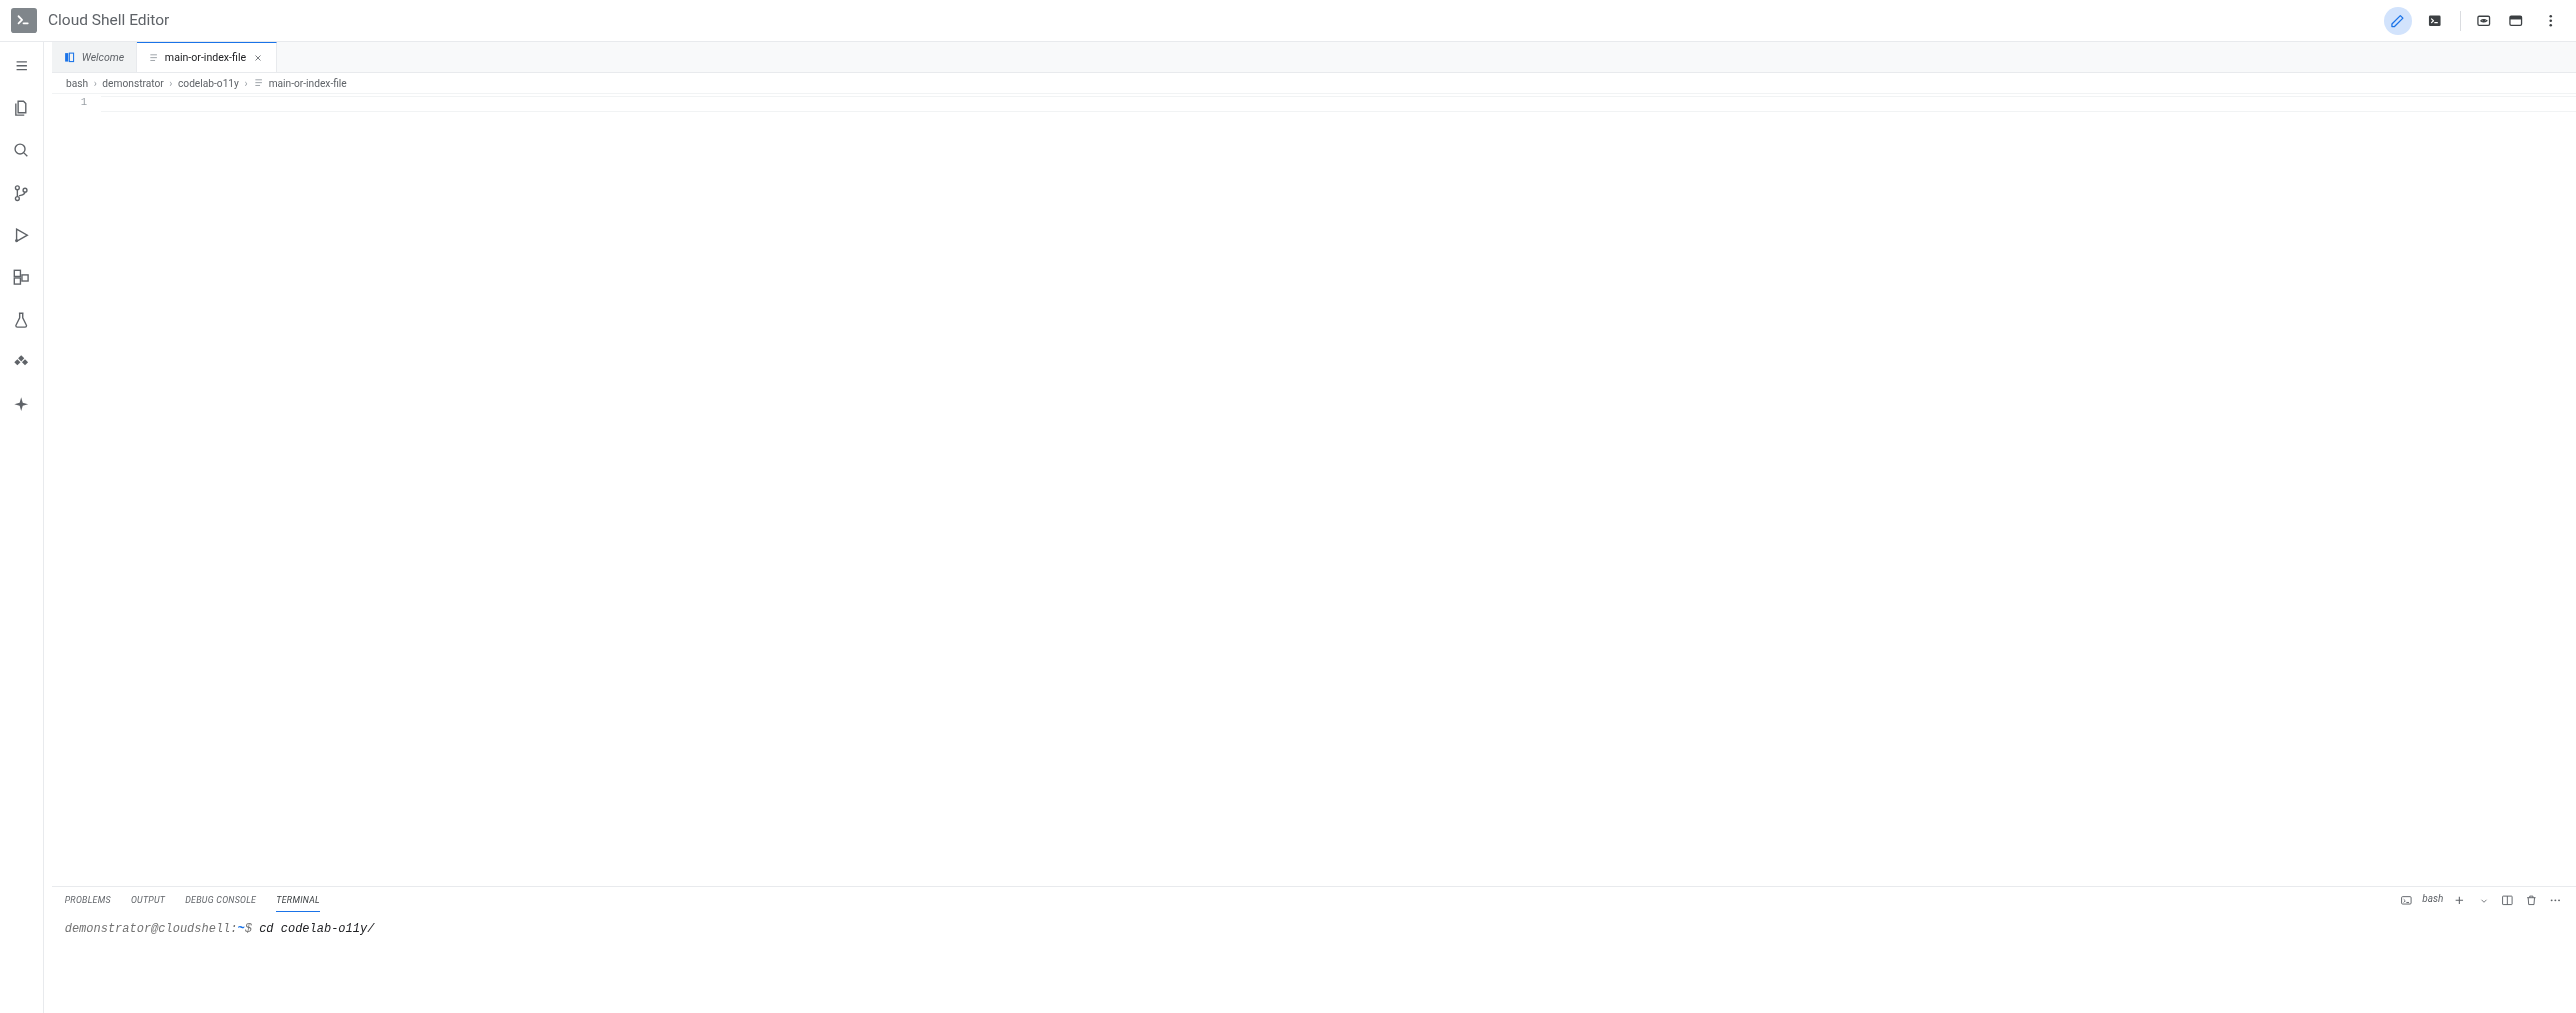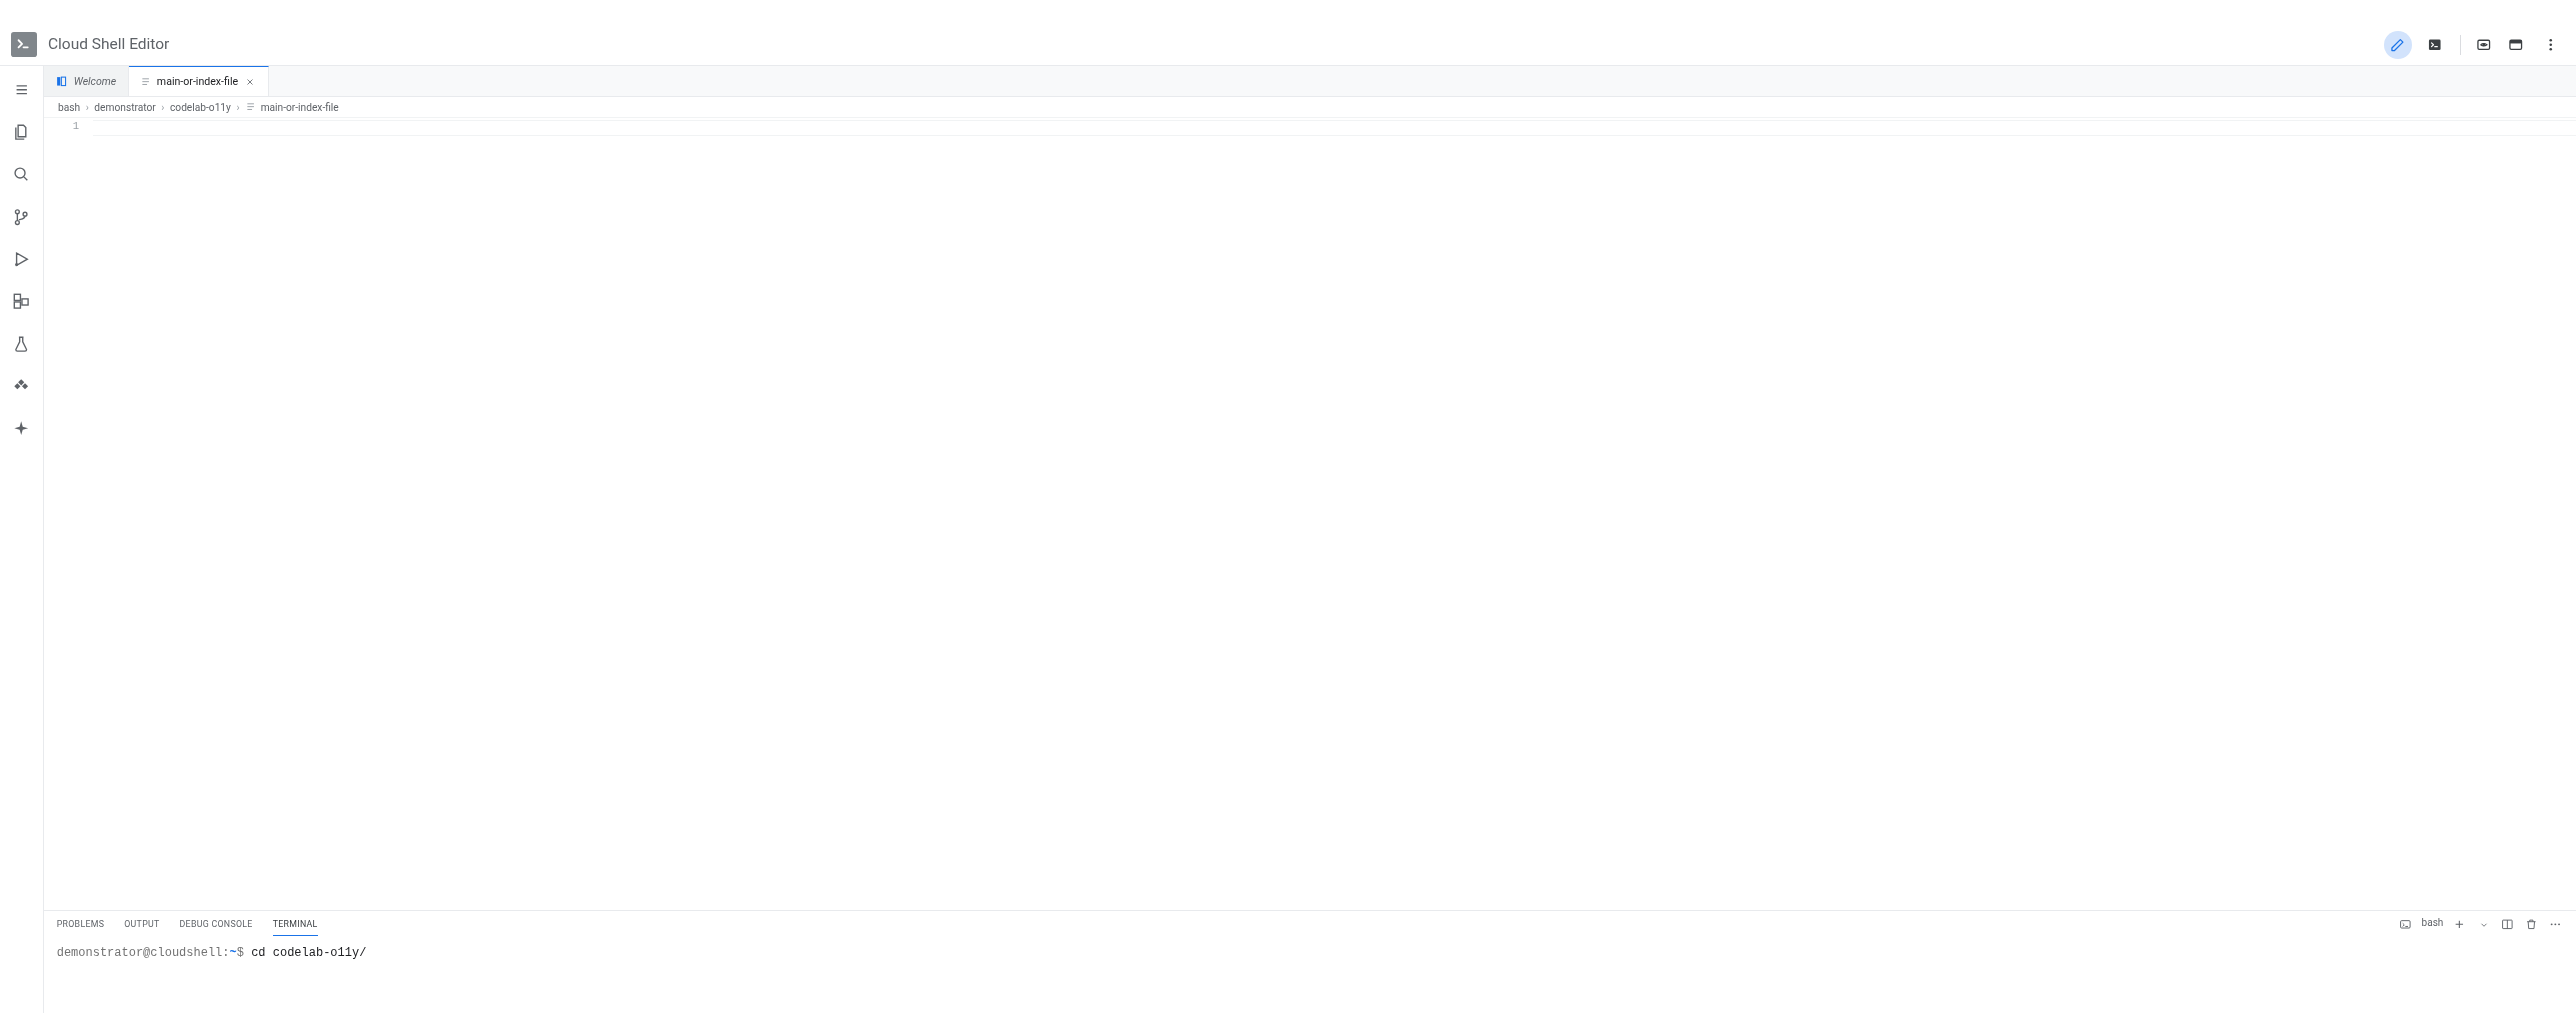--- a/index.html
+++ b/index.html
@@ -11,21 +11,20 @@
       height: 100vh;
     }
     
     .top-header {
       height: 42px;
       display: flex;
       align-items: center;
       justify-content: space-between;
       padding: 0 11.3px;
       border-bottom: 0.7px solid #e8eaed;
-      margin-top: 24px;
     }
     .top-header-left {
       display: flex;
       align-items: center;
       gap: 11.3px;
     }
     .product-logo {
       width: 25.4px;
       height: 25.4px;
       background: #80868b;
@@ -64,20 +63,21 @@
     .vert-sep {
       width: 0.7px;
       height: 20px;
       background: #dadce0;
       margin: 0 2.8px;
     }
     
     .app-body {
       display: flex;
       height: calc(100vh - 42px);
+      gap: 8px;
     }
     
     .activity-bar {
       width: 44px;
       border-right: 0.7px solid #e8eaed;
       display: flex;
       flex-direction: column;
       align-items: center;
       padding-top: 8.5px;
       gap: 11.3px;
@@ -167,20 +167,21 @@
       border-top: 0.7px solid #f1f3f4;
       border-bottom: 0.7px solid #f1f3f4;
       background: #fff;
     }
     
     .panel {
       height: 127px;
       border-top: 0.7px solid #e8eaed;
       display: flex;
       flex-direction: column;
+      font-style: italic;
     }
     .panel-tabs {
       height: 27px;
       display: flex;
       align-items: center;
       justify-content: space-between;
       padding: 0 12.7px;
     }
     .panel-tabs-left { display: flex; gap: 20px; font-size: 8.8px; }
     .panel-tab {

